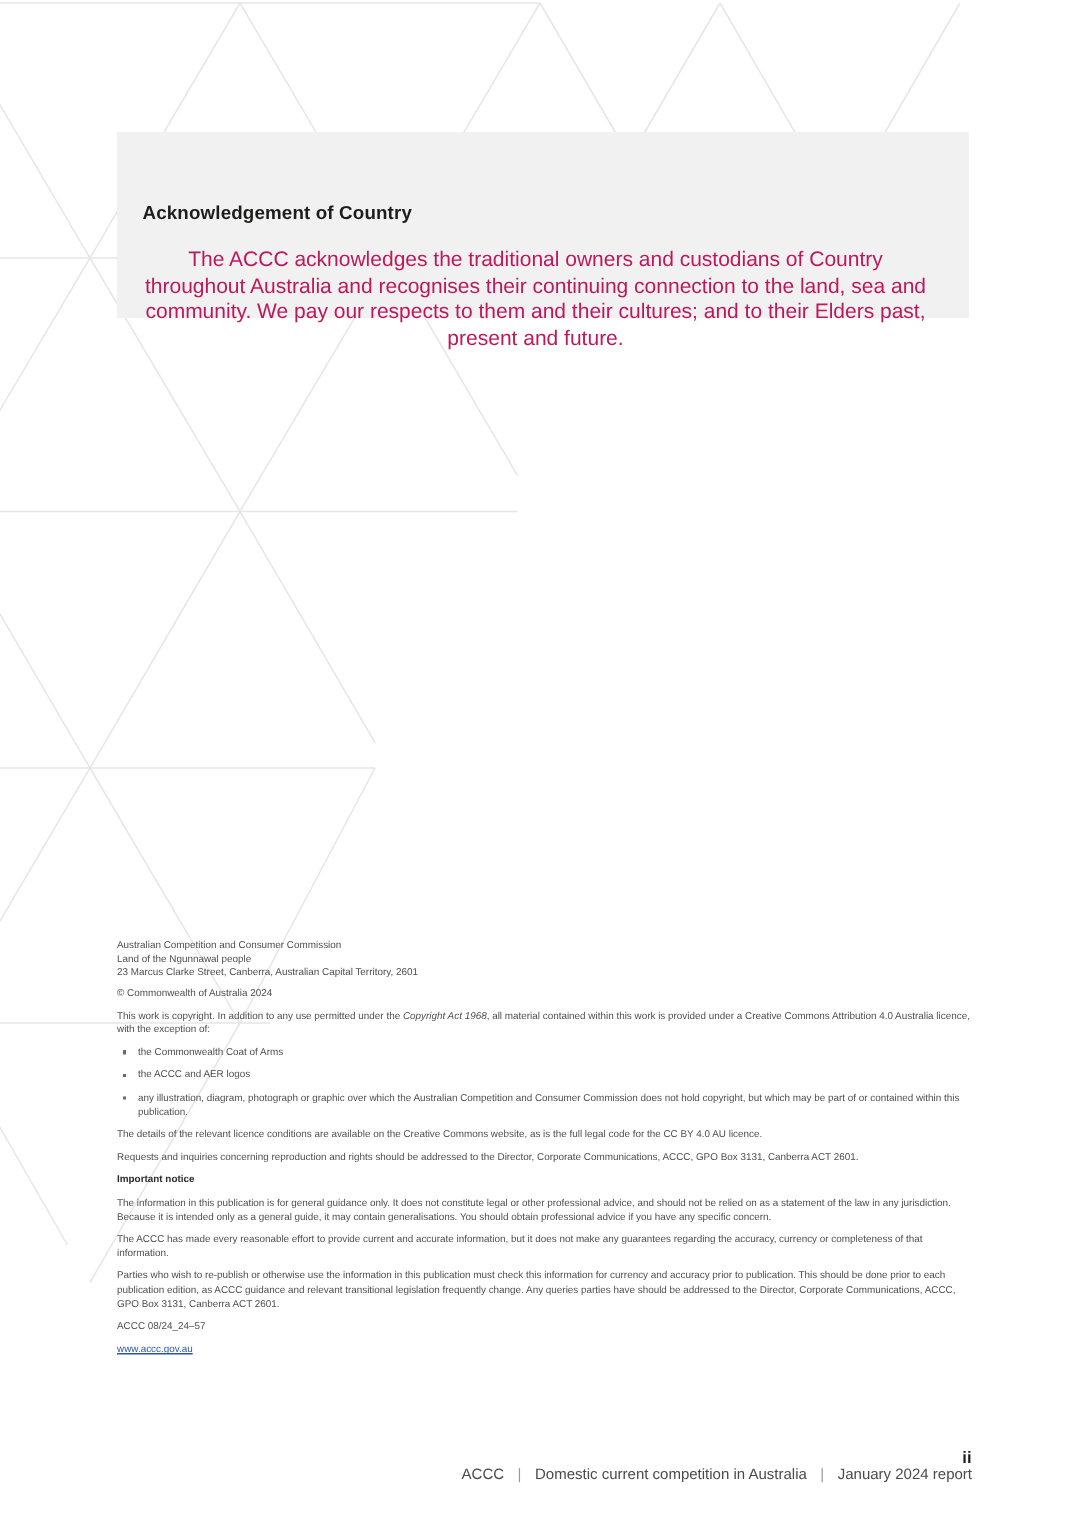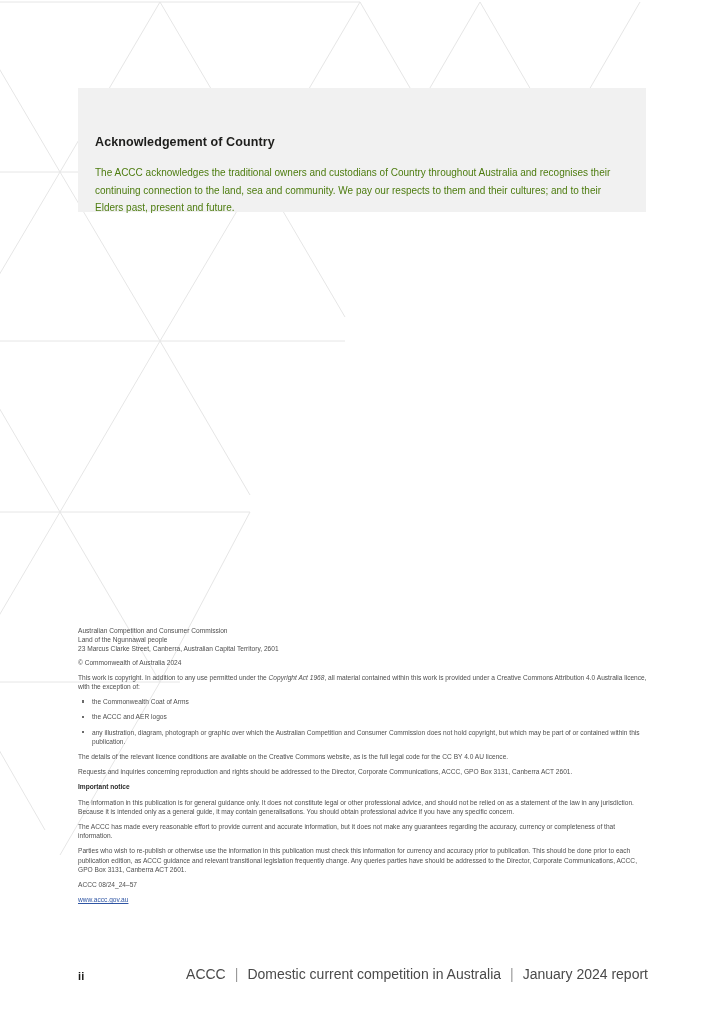--- a/index.html
+++ b/index.html
@@ -42,25 +42,26 @@
   }
   #ack-title {
     font-size: 12.5px;
     font-weight: bold;
     color: #1d1d1b;
     letter-spacing: 0.1px;
     margin: 0 0 14px 0;
     line-height: 1.2;
   }
   #ack-body {
-    font-size: 10px;
-    color: #4d7c0f;
+    font-size: 14px;
+    color: #be185d;
     line-height: 17.6px;
     margin: 0;
     max-width: 524px;
+    text-align: center;
   }
 
   
   #legal {
     position: absolute;
     left: 78px;
     top: 626px;
     width: 570px;
     z-index: 1;
     color: #4f4f4f;
@@ -117,29 +118,30 @@
   
   #footer {
     position: absolute;
     left: 78px;
     top: 966px;
     width: 570px;
     display: flex;
     align-items: flex-end;
     justify-content: space-between;
     z-index: 1;
+    flex-direction: column;
   }
   #page-number {
     font-size: 11px;
     font-weight: bold;
     color: #1d1d1b;
     letter-spacing: 0.2px;
   }
   #footer-meta {
-    font-size: 14px;
+    font-size: 10px;
     color: #4a4a4a;
     display: flex;
     align-items: baseline;
     white-space: nowrap;
     margin-left: 22px;
   }
   #footer-meta .sep {
     color: #9a9a9a;
     padding: 0 9px;
   }

